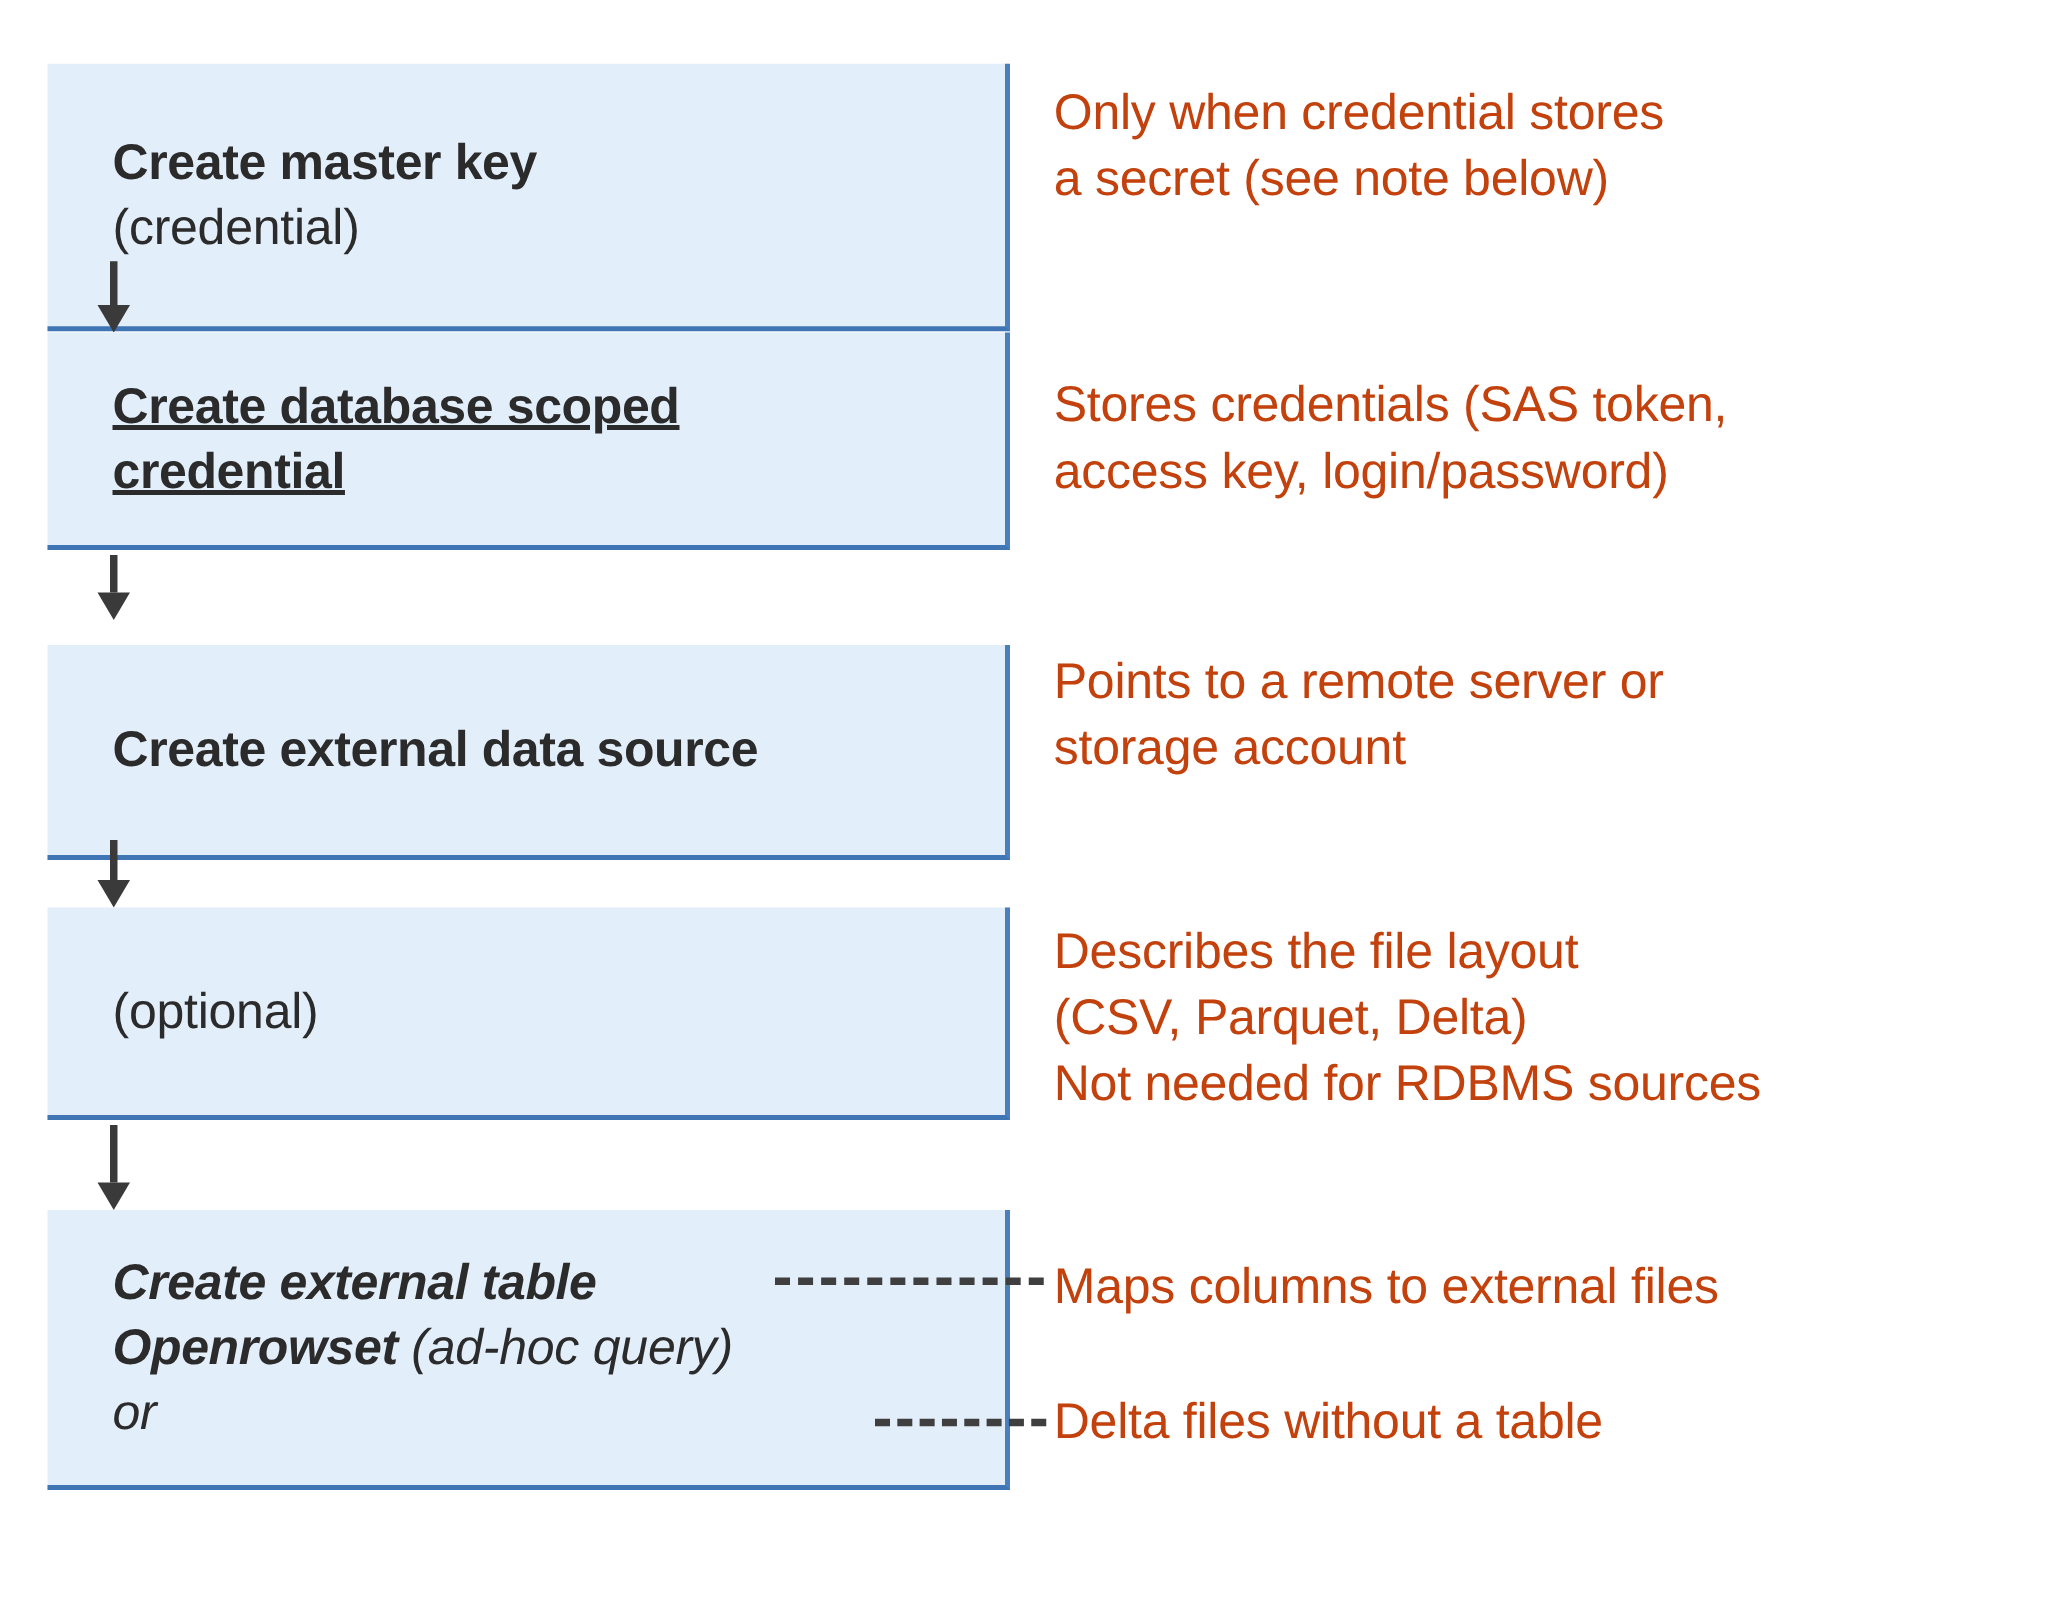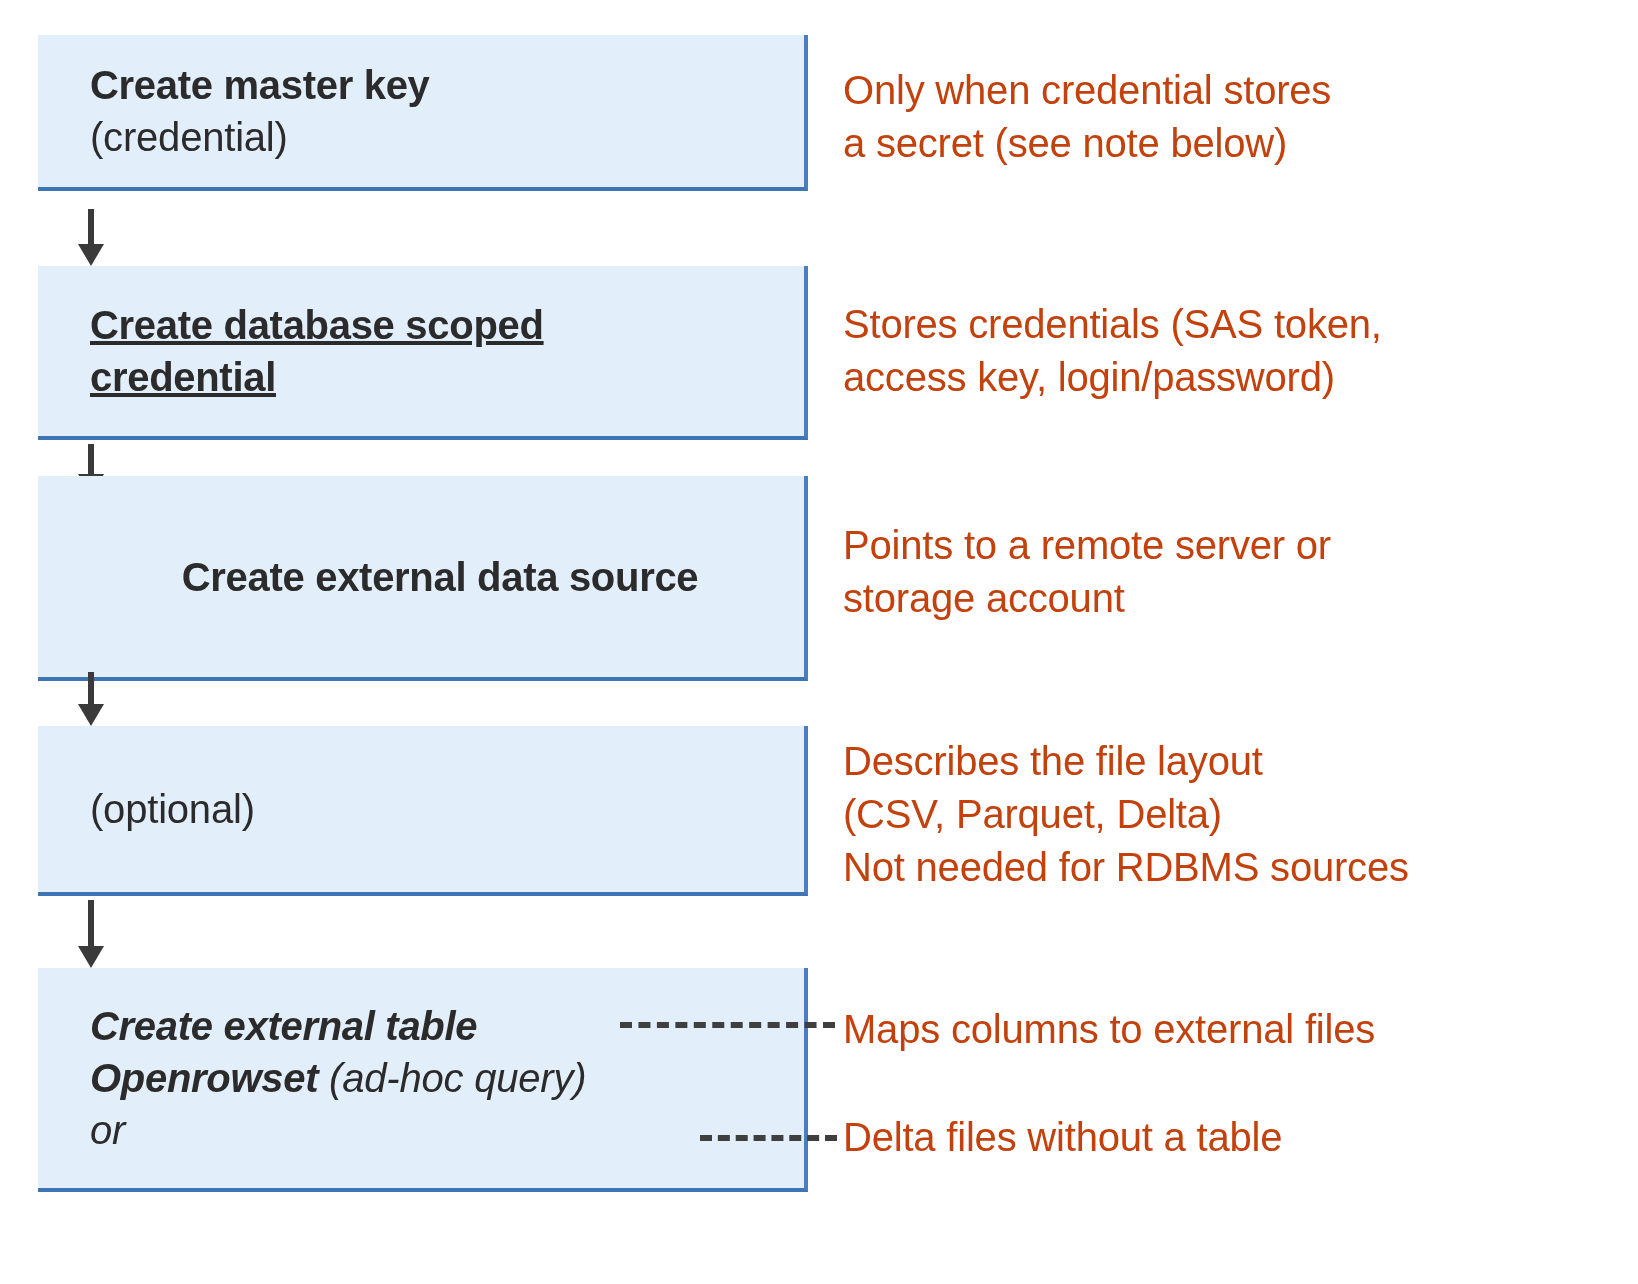--- a/index.html
+++ b/index.html
@@ -50,23 +50,23 @@
   .step-sub {
     font-weight: normal;
     font-size: 40px;
     line-height: 1.30;
     letter-spacing: -0.2px;
     white-space: nowrap;
   }
   .step-title.two-line { white-space: normal; text-decoration: underline; }
 
   
-  #box-0 { top: 35px;   height: 156px; }
+  #box-0 { top: 51px;   height: 214px; }
   #box-1 { top: 266px;  height: 174px; }
-  #box-2 { top: 476px;  height: 205px; align-items: center; }
+  #box-2 { top: 516px;  height: 172px; }
   #box-3 { top: 726px;  height: 170px; }
   #box-4 { top: 968px;  height: 224px; font-style: italic; }
 
   
   .note {
     position: absolute;
     left: 843px;
     font-size: 40px;
     line-height: 1.32;
     letter-spacing: -0.2px;

